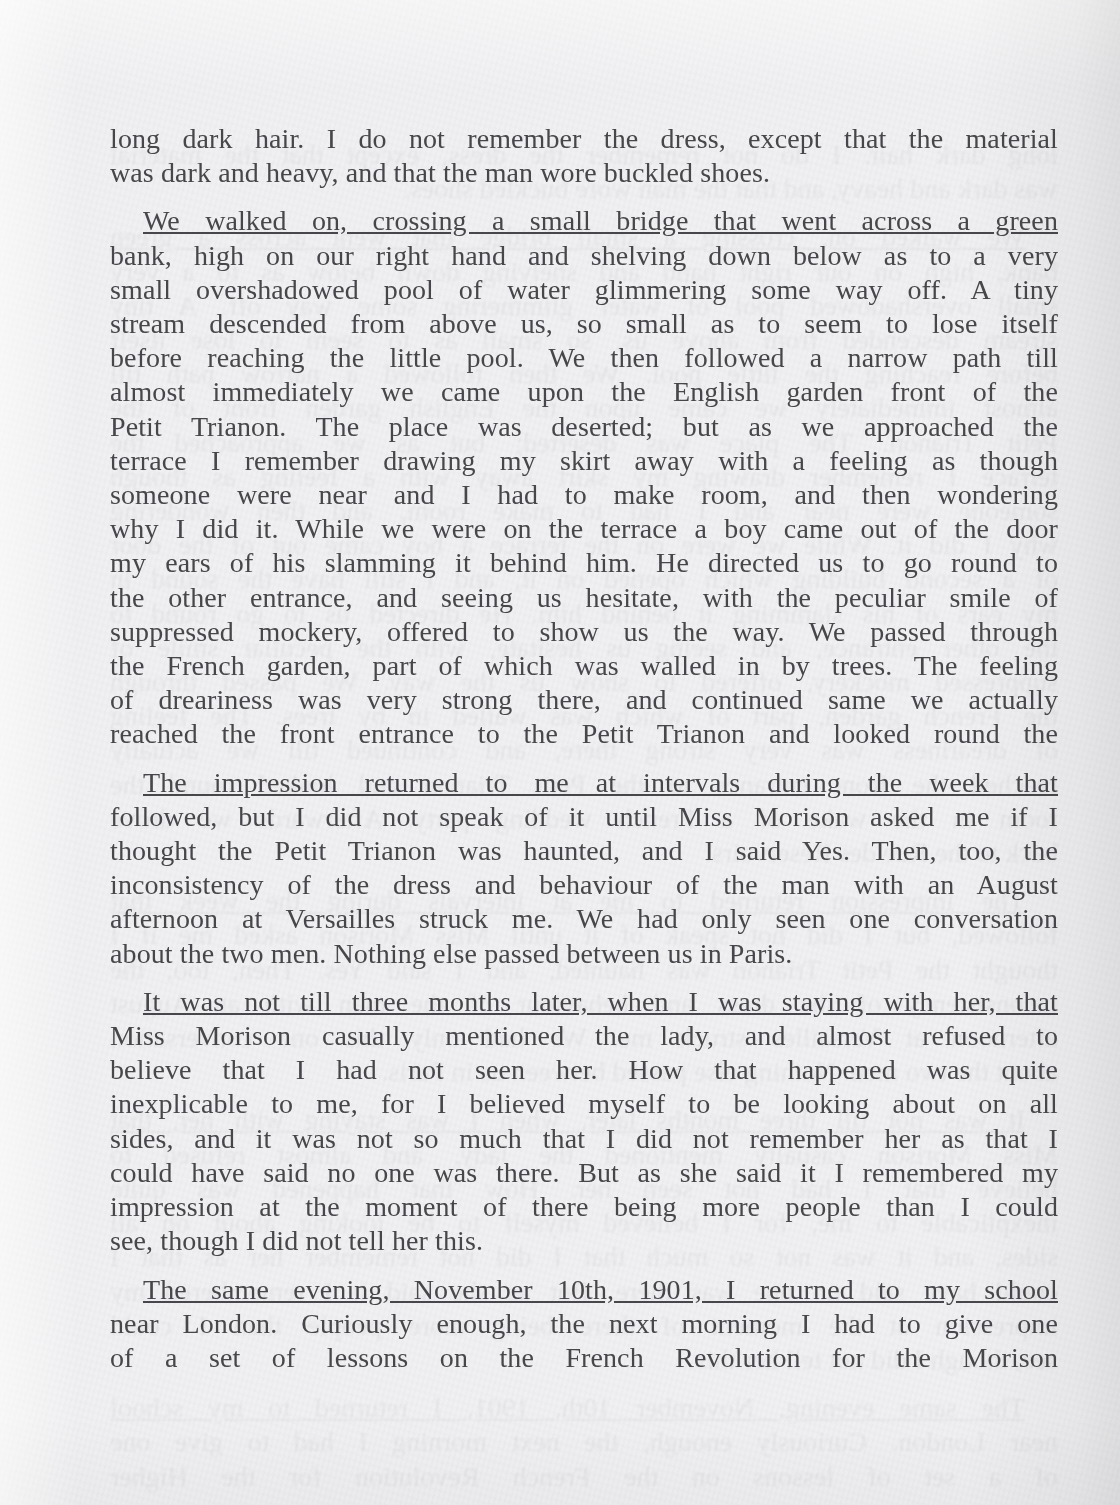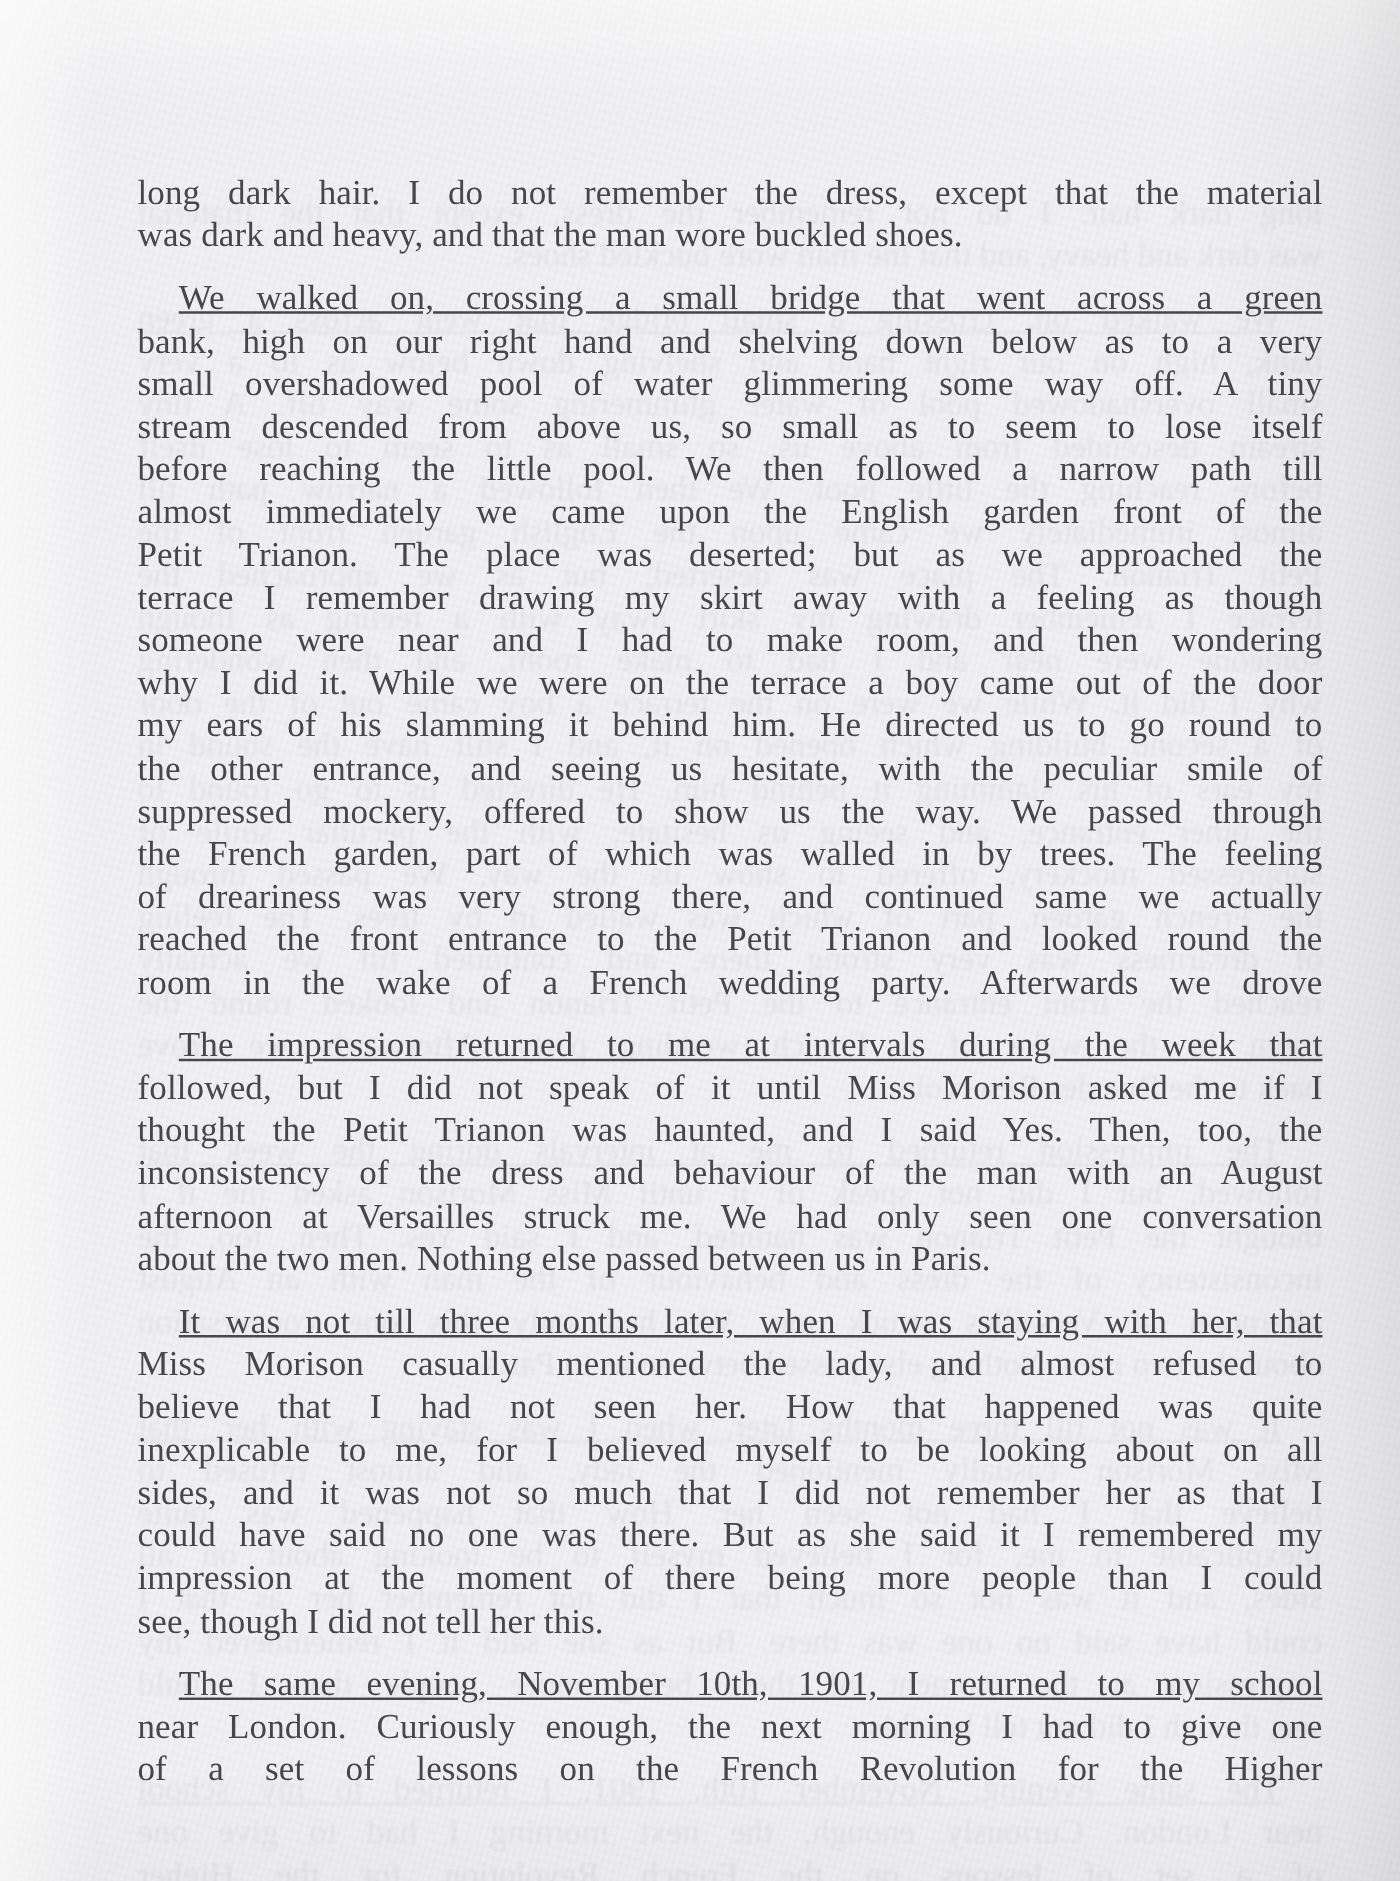--- a/index.html
+++ b/index.html
@@ -61,21 +61,21 @@
     top: 138px;
     width: 948px;
     color: #30303a;
     font-size: 28px;
     line-height: 34.2px;
     transform: scaleX(-1);
     opacity: 0.05;
     filter: blur(1.2px);
     z-index: 1;
   }
-  .paragraph { margin: 16px 0 14px 0; }
+  .paragraph { margin: 0 0 14px 0; }
   .paragraph:last-child { margin-bottom: 0; }
   .line {
     text-align: justify;
     text-align-last: justify;
     white-space: normal;
   }
   .line.para-last { text-align-last: left; }
   .line.first-indent { text-indent: 33px; text-decoration: underline; }
 </style>
 </head>
@@ -150,21 +150,20 @@
       <div class="line">Petit Trianon. The place was deserted; but as we approached the</div>
       <div class="line">terrace I remember drawing my skirt away with a feeling as though</div>
       <div class="line">someone were near and I had to make room, and then wondering</div>
       <div class="line">why I did it. While we were on the terrace a boy came out of the door</div>
       <div class="line">my ears of his slamming it behind him. He directed us to go round to</div>
       <div class="line">the other entrance, and seeing us hesitate, with the peculiar smile of</div>
       <div class="line">suppressed mockery, offered to show us the way. We passed through</div>
       <div class="line">the French garden, part of which was walled in by trees. The feeling</div>
       <div class="line">of dreariness was very strong there, and continued same we actually</div>
       <div class="line">reached the front entrance to the Petit Trianon and looked round the</div>
-      <div class="line">room in the wake of a French wedding party. Afterwards we drove</div>
     </div>
     <div class="paragraph">
       <div class="line first-indent">The impression returned to me at intervals during the week that</div>
       <div class="line">followed, but I did not speak of it until Miss Morison asked me if I</div>
       <div class="line">thought the Petit Trianon was haunted, and I said Yes. Then, too, the</div>
       <div class="line">inconsistency of the dress and behaviour of the man with an August</div>
       <div class="line">afternoon at Versailles struck me. We had only seen one conversation</div>
       <div class="line para-last">about the two men. Nothing else passed between us in Paris.</div>
     </div>
     <div class="paragraph">
@@ -173,15 +172,15 @@
       <div class="line">believe that I had not seen her. How that happened was quite</div>
       <div class="line">inexplicable to me, for I believed myself to be looking about on all</div>
       <div class="line">sides, and it was not so much that I did not remember her as that I</div>
       <div class="line">could have said no one was there. But as she said it I remembered my</div>
       <div class="line">impression at the moment of there being more people than I could</div>
       <div class="line para-last">see, though I did not tell her this.</div>
     </div>
     <div class="paragraph">
       <div class="line first-indent">The same evening, November 10th, 1901, I returned to my school</div>
       <div class="line">near London. Curiously enough, the next morning I had to give one</div>
-      <div class="line">of a set of lessons on the French Revolution for the Higher</div>
+      <div class="line">of a set of lessons on the French Revolution for the Morison</div>
     </div>
   </div>
 
 </body></html>

